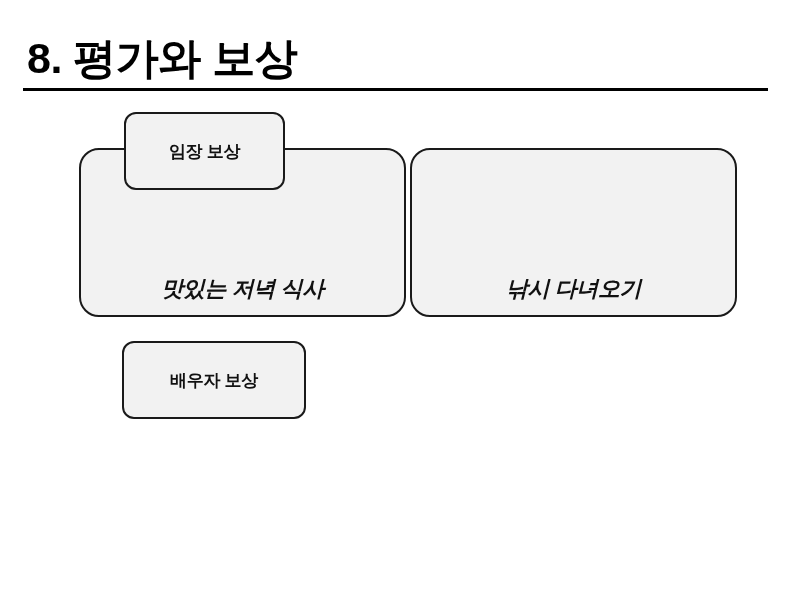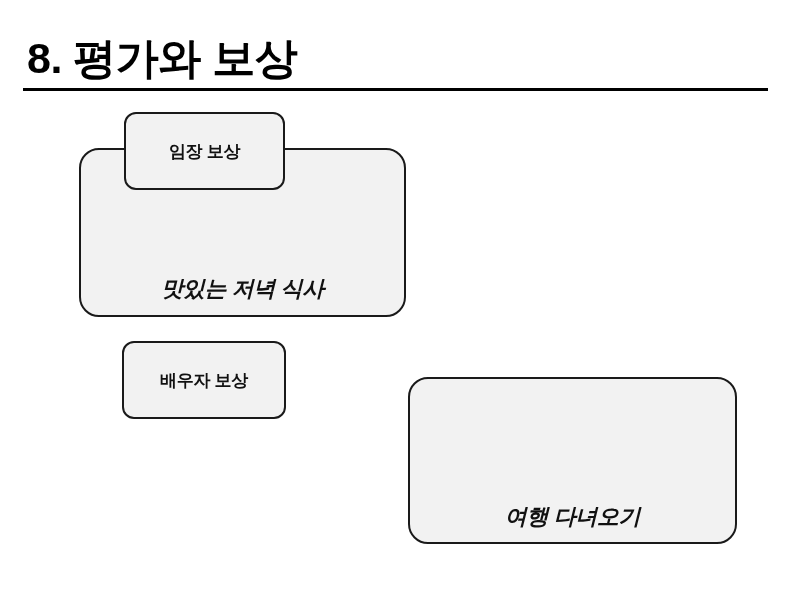--- a/index.html
+++ b/index.html
@@ -93,41 +93,41 @@
   #card-2 { left: 43px;  top: 377px; width: 326px; height: 169px; }
   #card-3 { left: 408px; top: 377px; width: 329px; height: 167px; }
 
   #card-0 .card-body { top: 124px; }
   #card-1 .card-body { top: 124px; }
   #card-2 .card-body { top: 124px; }
   #card-3 .card-body { top: 123px; }
 
   #badge-0 { left: 124px; top: 112px; width: 161px; height: 78px; }
   #badge-1 { left: 489px; top: 112px; width: 161px; height: 78px; }
-  #badge-2 { left: 122px; top: 341px; width: 164px; height: 78px; }
+  #badge-2 { left: 122px; top: 341px; width: 184px; height: 78px; }
   #badge-3 { left: 488px; top: 340px; width: 161px; height: 78px; }
 </style>
 </head>
 <body>
 
 <div id="slide">
 
   <div id="slide-title">8. 평가와 보상</div>
 
   <div id="title-rule"></div>
 
   <div class="card" id="card-0">
     <div class="card-body">맛있는 저녁 식사</div>
   </div>
   <div class="badge" id="badge-0">
     <span class="badge-label">임장 보상</span>
   </div>
 
+  <div class="card" id="card-1">
+    <div class="card-body">낚시 다녀오기</div>
+  </div>
 
   <div class="badge" id="badge-2">
     <span class="badge-label">배우자 보상</span>
   </div>
 
-  <div class="card" id="card-3">
-    <div class="card-body">여행 다녀오기</div>
-  </div>
 
 </div>
 
 </body></html>

